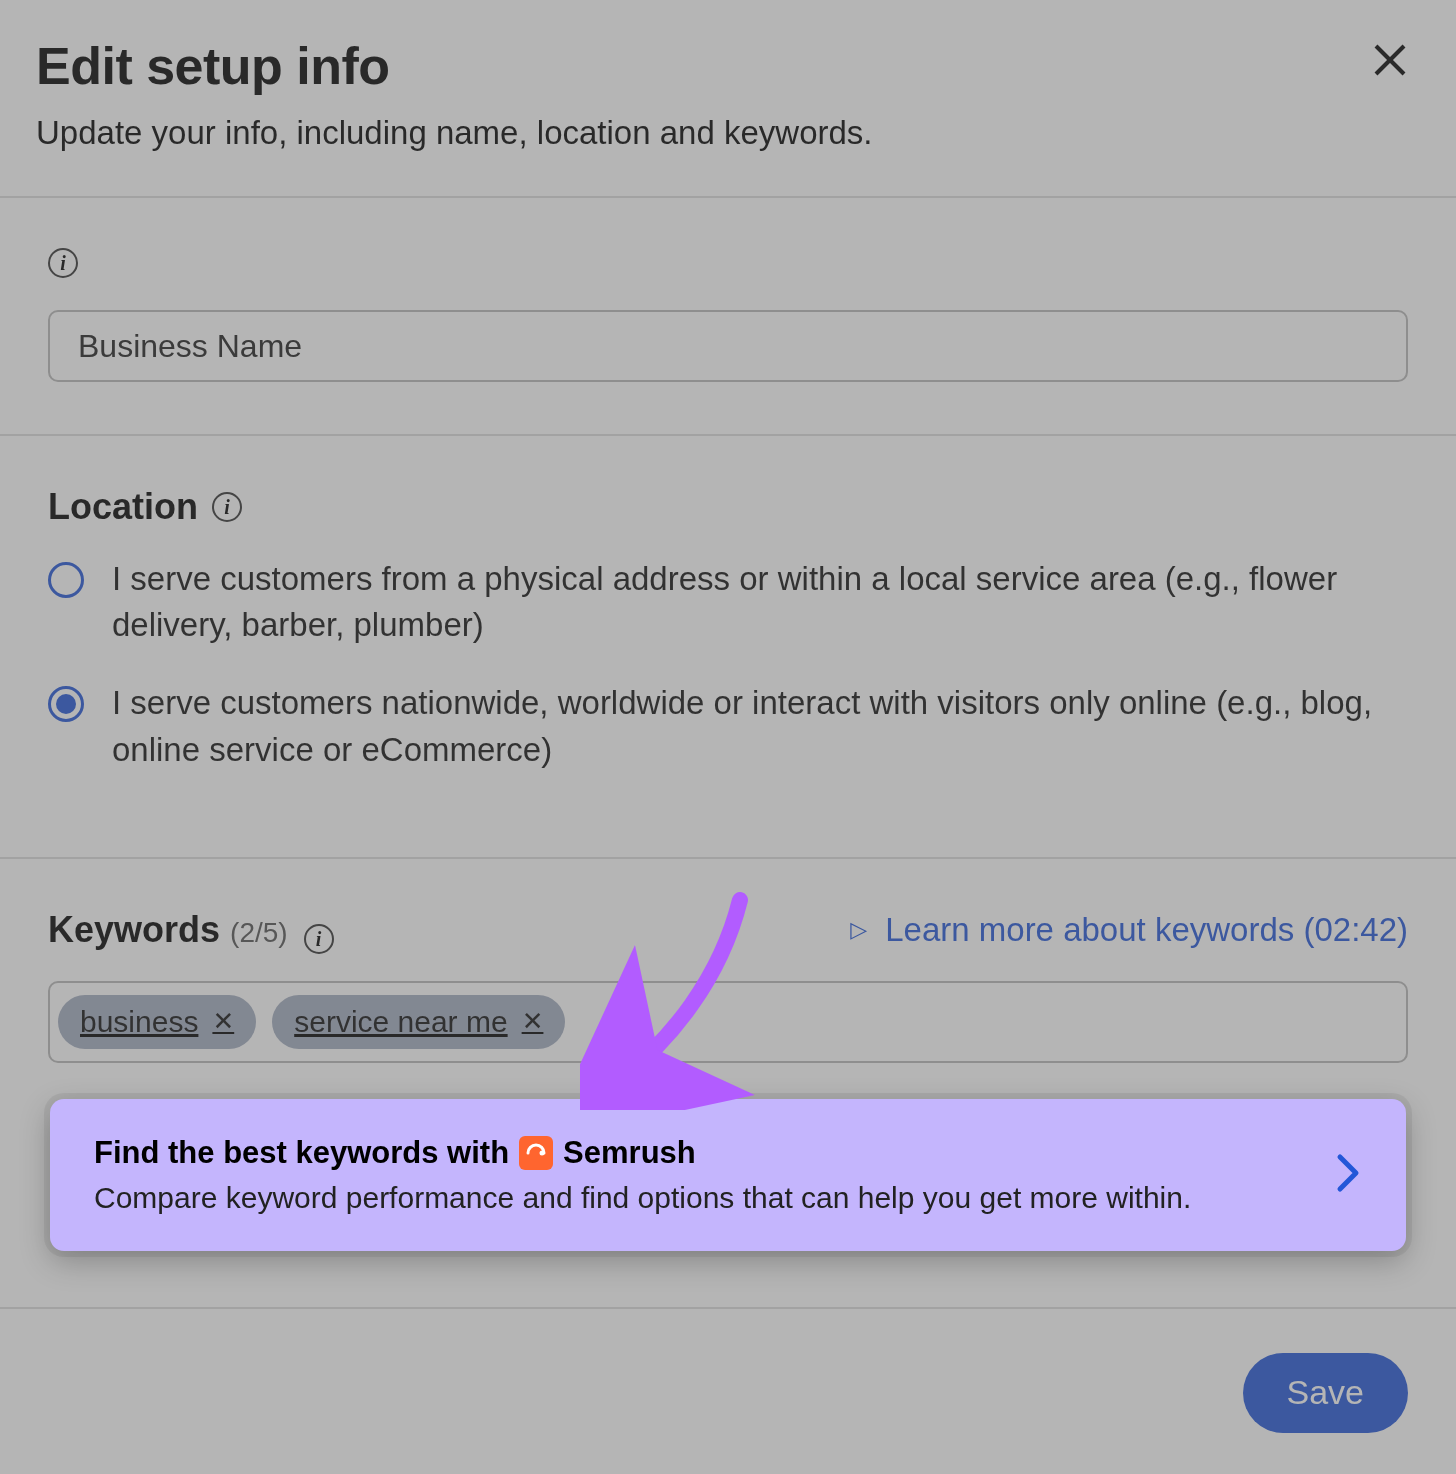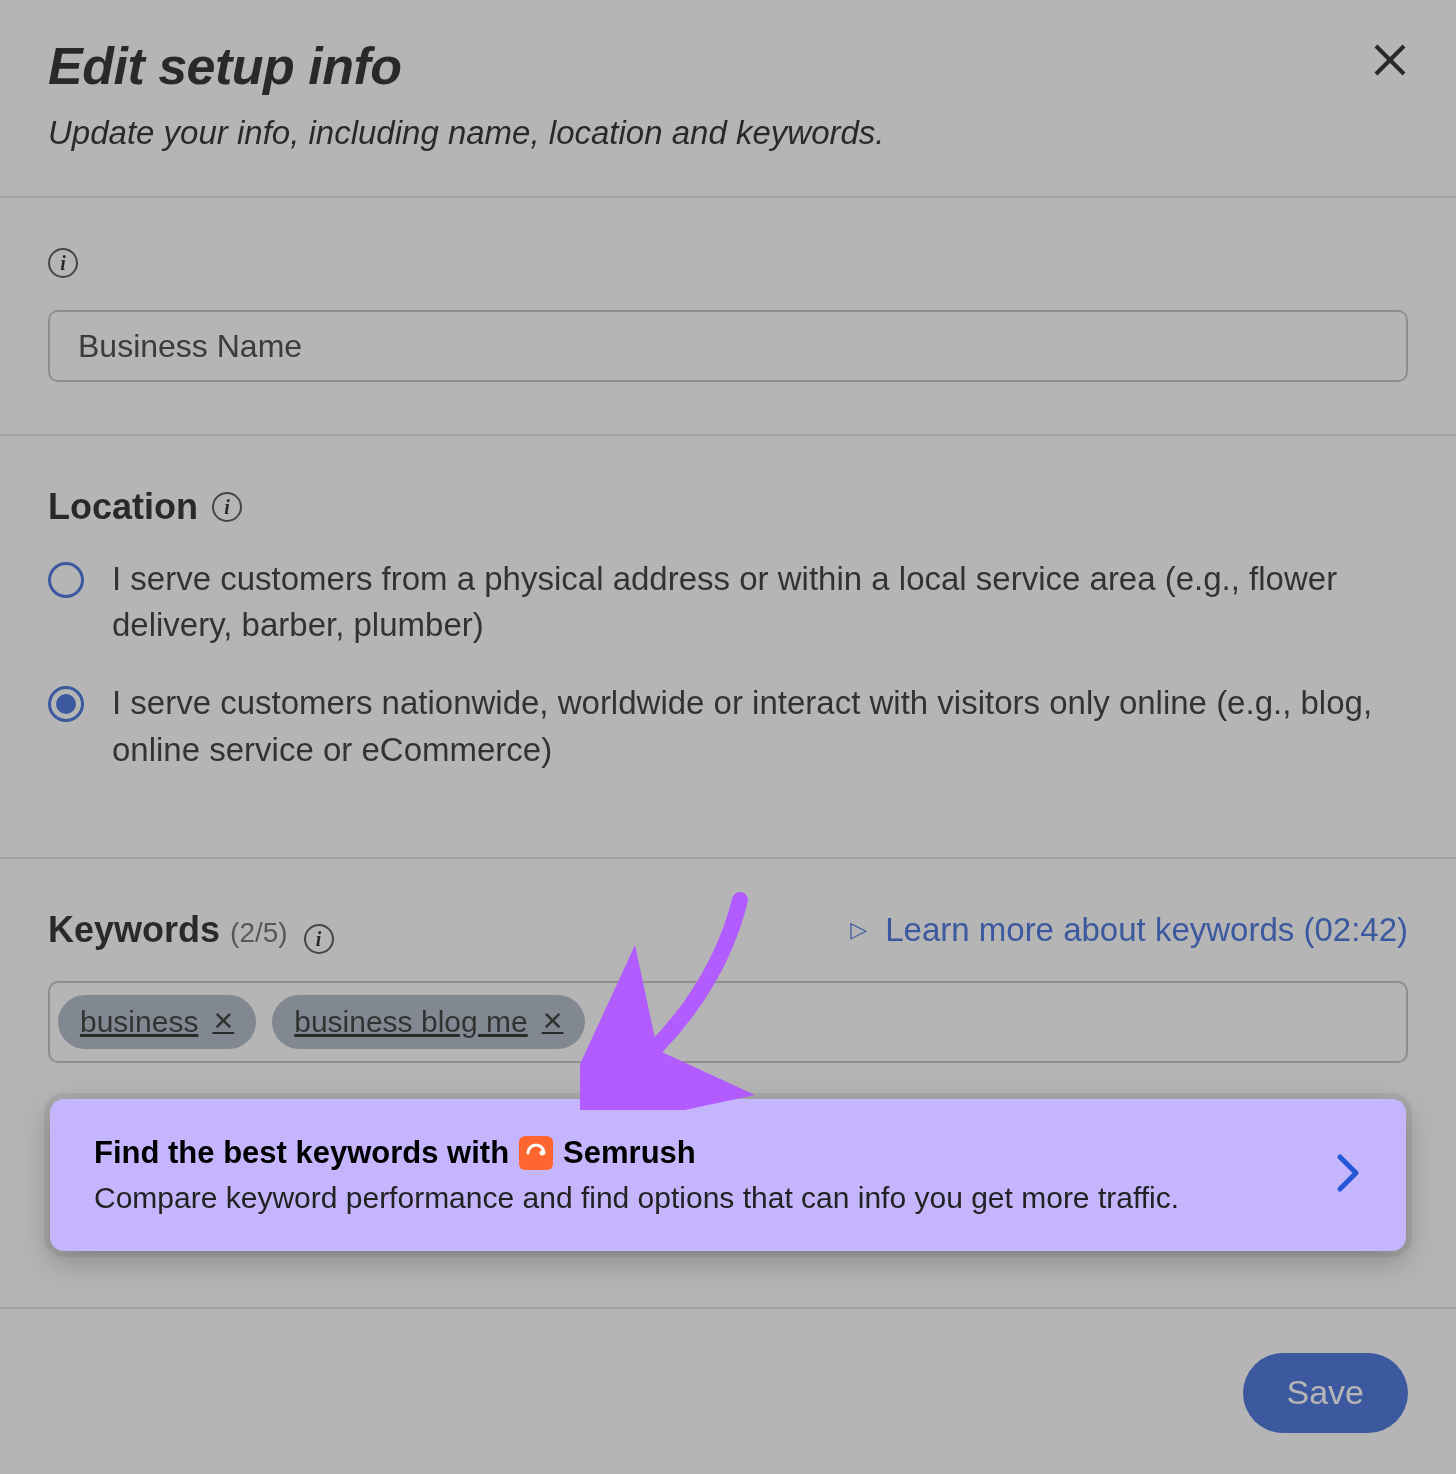--- a/index.html
+++ b/index.html
@@ -12,24 +12,23 @@
   }
   .overlay {
     position: absolute;
     inset: 0;
     background: rgba(90,90,90,0.45);
     pointer-events: none;
     z-index: 5;
   }
 
   .header {
-    padding: 36px 48px 44px 48px;
+    padding: 36px 48px 44px 36px;
     border-bottom: 2px solid #dcdcdc;
     position: relative;
-    font-style: italic;
   }
   .title {
     font-size: 52px;
     font-weight: 800;
     letter-spacing: -0.5px;
   }
   .subtitle {
     font-size: 33px;
     font-weight: 400;
     color: #000000;
@@ -283,38 +282,38 @@
       <span>Learn more about keywords (02:42)</span>
     </div>
   </div>
 
   <div class="tags-input" id="tags-container">
       <div class="tag">
         <span>business</span>
         <span class="tag-x">✕</span>
       </div>
       <div class="tag">
-        <span>business blog me</span>
+        <span>service near me</span>
         <span class="tag-x">✕</span>
       </div>
     </div>
 
   <div class="semrush-card">
     <div>
       <div class="semrush-title">
         <span>Find the best keywords with</span>
         <span class="semrush-logo">
           <svg width="22" height="22" viewBox="0 0 22 22">
               <path d="M3 11 A8 8 0 0 1 19 11" fill="none" stroke="#fff" stroke-width="3" stroke-linecap="round"></path>
               <circle cx="17" cy="11" r="2.5" fill="#fff"></circle>
             </svg>
         </span>
         <span>Semrush</span>
       </div>
-      <div class="semrush-desc">Compare keyword performance and find options that can info you get more traffic.</div>
+      <div class="semrush-desc">Compare keyword performance and find options that can help you get more within.</div>
     </div>
     <div class="chevron">
       <svg width="28" height="44" viewBox="0 0 28 44">
           <polyline points="6,6 22,22 6,38" fill="none" stroke="#2357d8" stroke-width="5" stroke-linecap="round" stroke-linejoin="round"></polyline>
         </svg>
     </div>
   </div>
 </div>
 
 <div class="footer">

